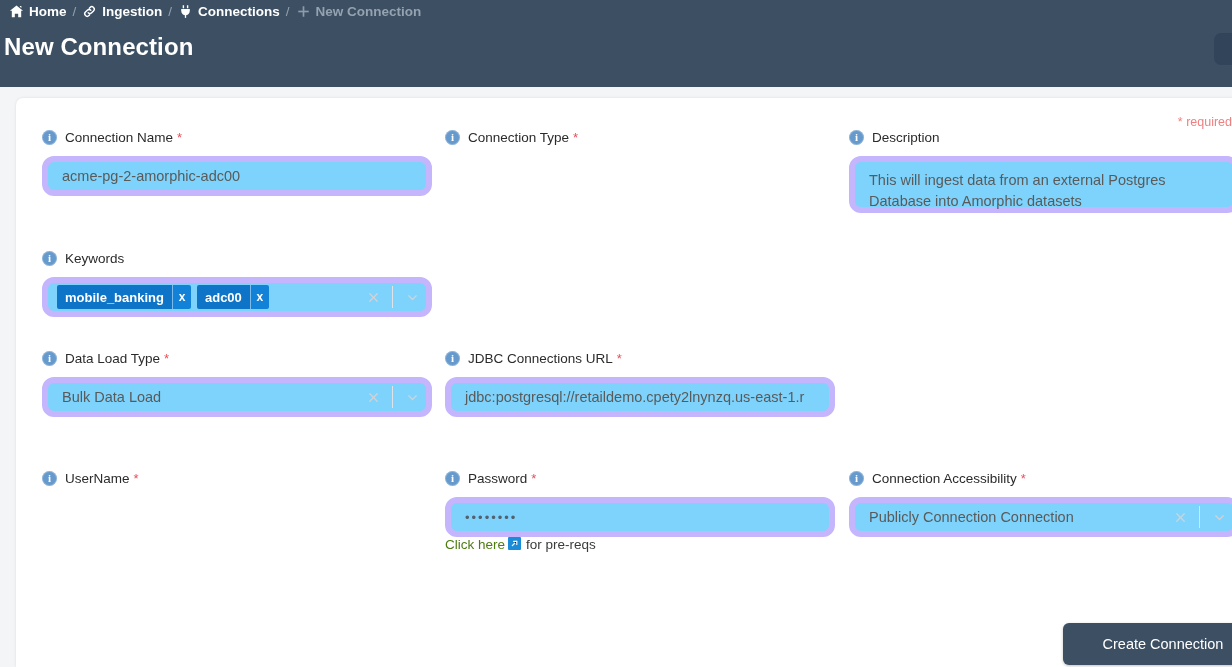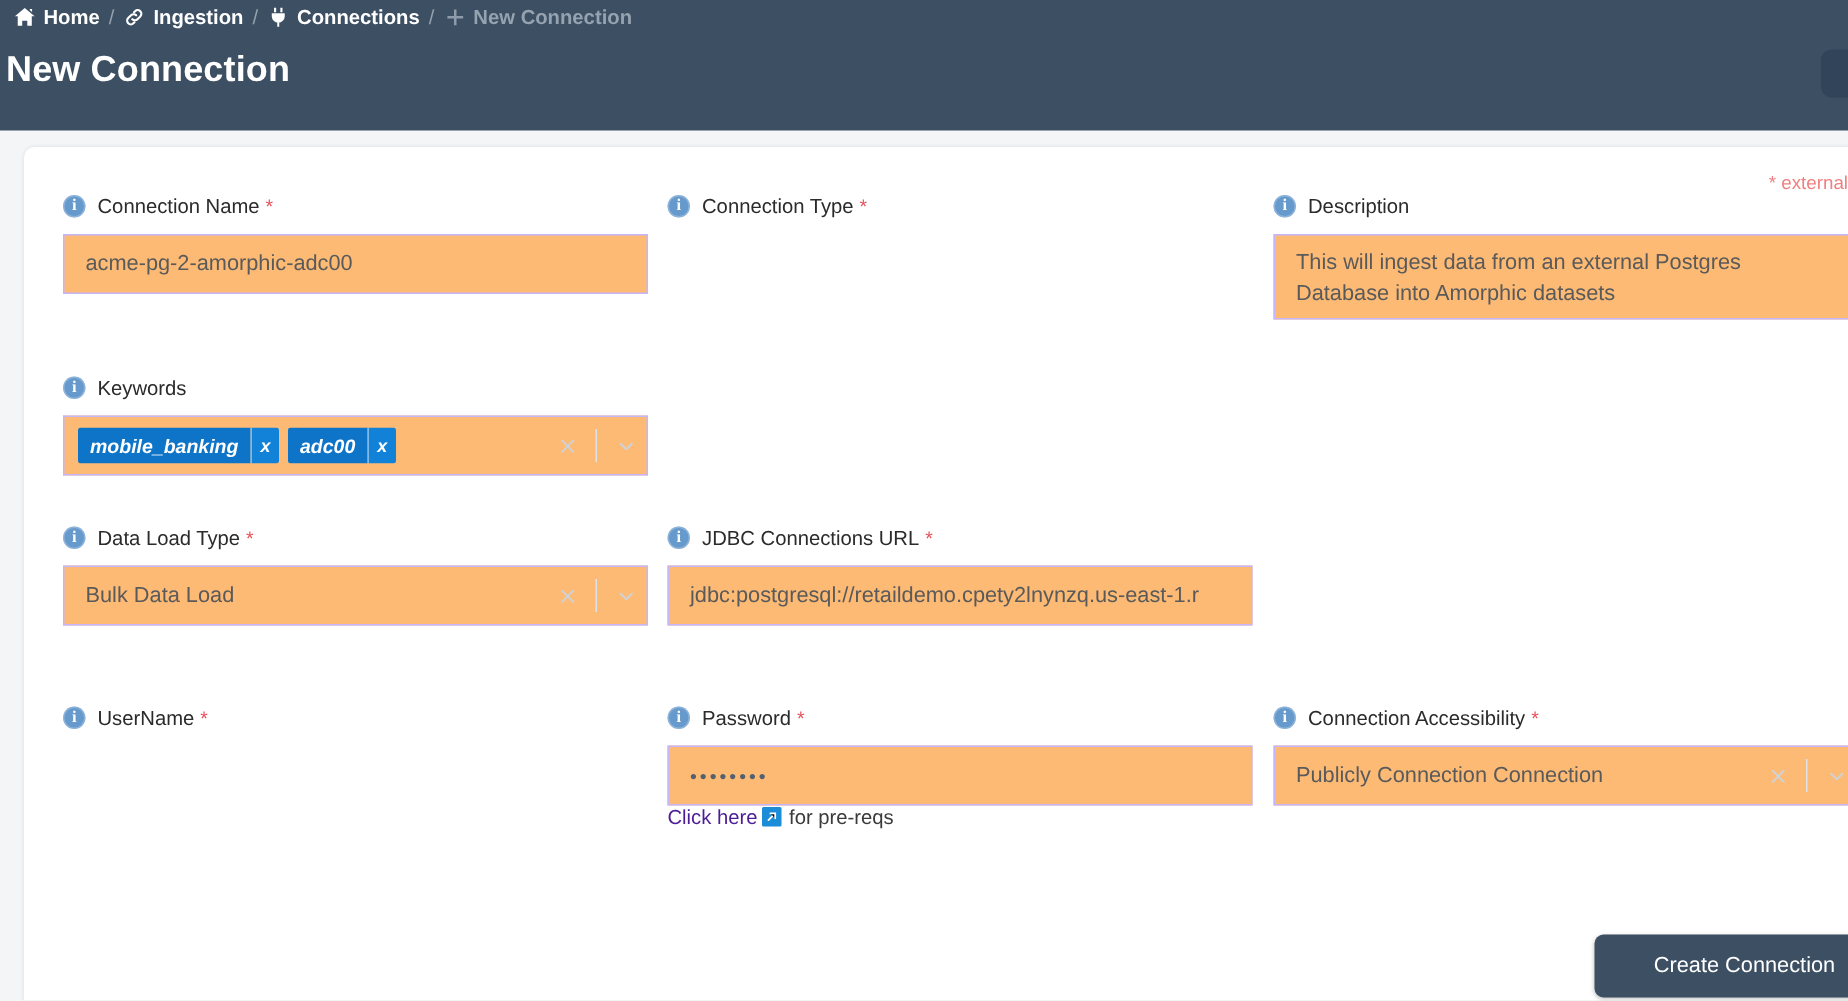--- a/index.html
+++ b/index.html
@@ -92,23 +92,23 @@
     font-size: 11px; font-weight: bold;
     line-height: 15px; text-align: center;
     font-family: "Liberation Serif", serif;
     box-shadow: inset 0 0 0 1px rgba(255,255,255,.25);
   }
   .req-star { color: #e8505b; margin-left: 4px; font-size: 13px; }
 
   .control {
     position: relative;
     height: 40px;
-    background: #fdba74;
-    border: 1px solid #c4b5fd;
-    border-radius: 0;
+    background: #7dd3fc;
+    border: 6px solid #c4b5fd;
+    border-radius: 12px;
     display: flex; align-items: center;
   }
   .control.tall { height: 57px; align-items: flex-start; }
 
   .control-text {
     padding: 0 14px;
     font-size: 14.5px; color: #5a5a5a;
     white-space: nowrap; overflow: hidden;
     flex: 1 1 auto;
   }
@@ -128,21 +128,21 @@
   }
   .sel-divider {
     flex: 0 0 1px; width: 1px; height: 22px;
     background: #dfe2e6; margin: 0 5px;
   }
   .sel-clear svg, .sel-caret svg { display:block; }
 
   
   .tags {
     display: flex; align-items: flex-start; gap: 6px;
-    padding-left: 9px; flex: 1 1 auto; overflow: hidden; font-style: italic;
+    padding-left: 9px; flex: 1 1 auto; overflow: hidden;
   }
   .tag {
     display: flex; align-items: stretch; height: 24px;
     border-radius: 2px; overflow: hidden;
   }
   .tag-label {
     background: #0d74c8; color: #ffffff;
     font-size: 13px; font-weight: bold;
     padding: 0 8px; display: flex; align-items: center;
     white-space: nowrap;
@@ -155,22 +155,22 @@
     cursor: pointer;
   }
 
   
   .helper {
     position: absolute; left: 429px; top: 439px;
     font-size: 13.5px; color: #3b3b3b;
     display: flex; align-items: center; white-space: nowrap;
   }
   .helper a {
-    color: #4c1d95; text-decoration: none;
-    display: inline-flex; align-items: center; gap: 3px;
+    color: #4d7c0f; text-decoration: none;
+    display: inline-flex; gap: 3px;
   }
   .ext-ico {
     display: inline-flex; width: 13px; height: 13px;
     background: #1a8cd8; border-radius: 1px;
     align-items: center; justify-content: center;
   }
   .helper-tail { margin-left: 5px; color: #3b3b3b; }
 
   
   #create-connection-button {
@@ -239,21 +239,21 @@
     </span>
   </div>
 
   <div id="page-title">New Connection</div>
 
   <div id="header-side-button"></div>
 </div>
 
 <div id="form-card">
 
-  <div id="required-note">* external</div>
+  <div id="required-note">* required</div>
 
   <div class="field col-1 row-1">
     <div class="flabel">
       <span class="info-icon">i</span>
       <span>Connection Name</span>
       <span class="req-star">*</span>
     </div>
     <div class="control">
       <span class="control-text">acme-pg-2-amorphic-adc00</span>
     </div>

